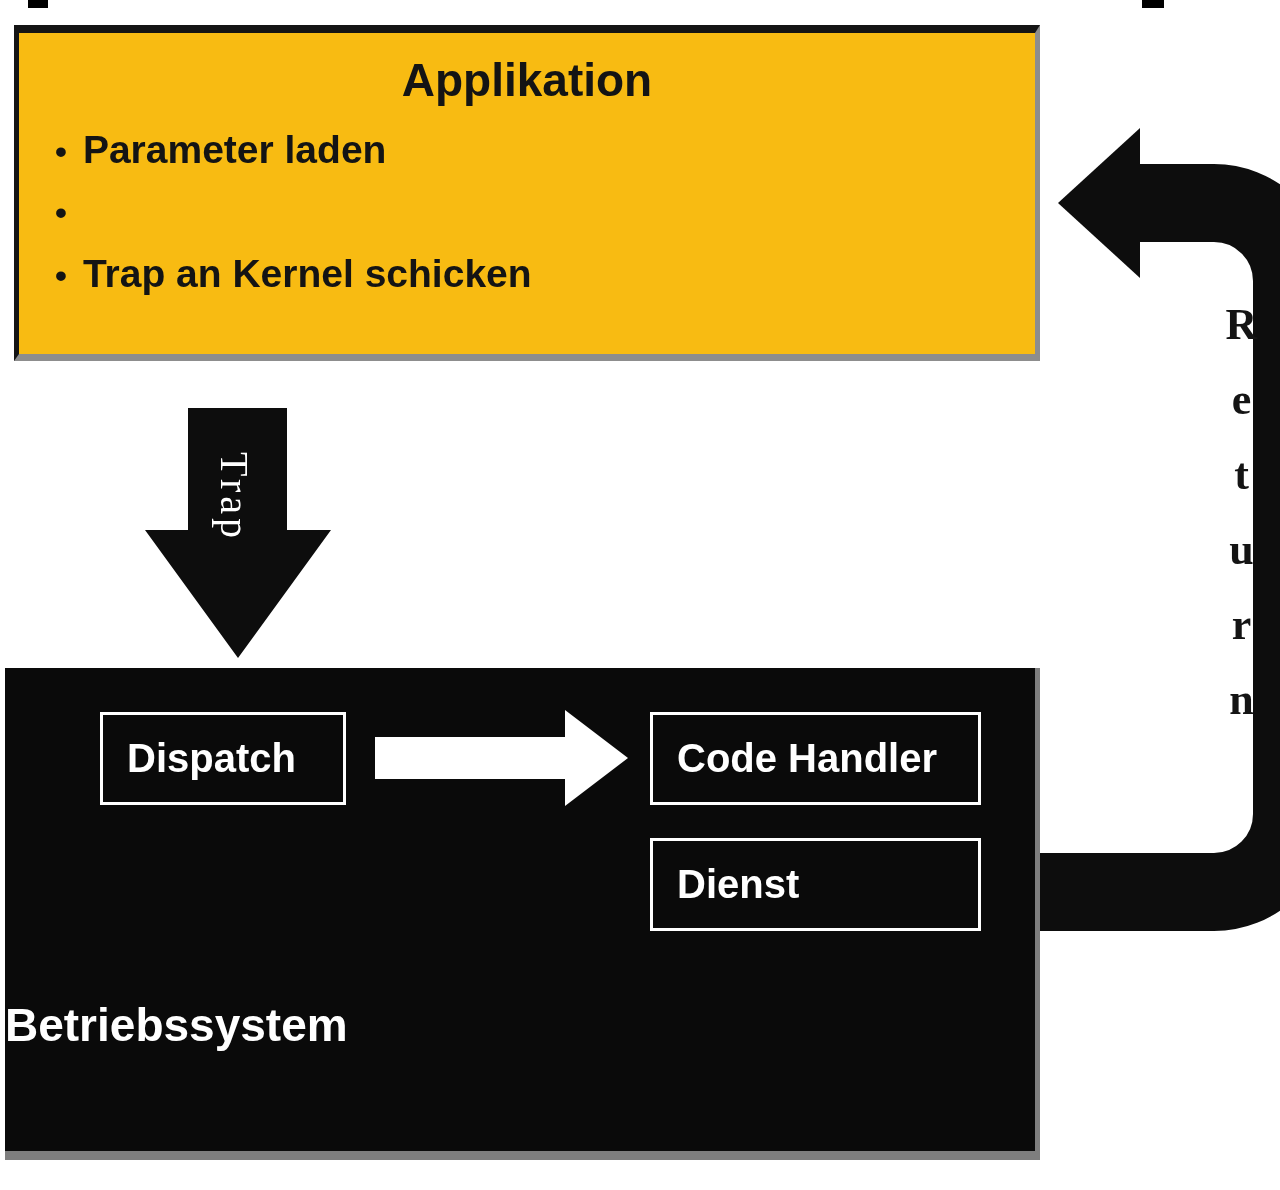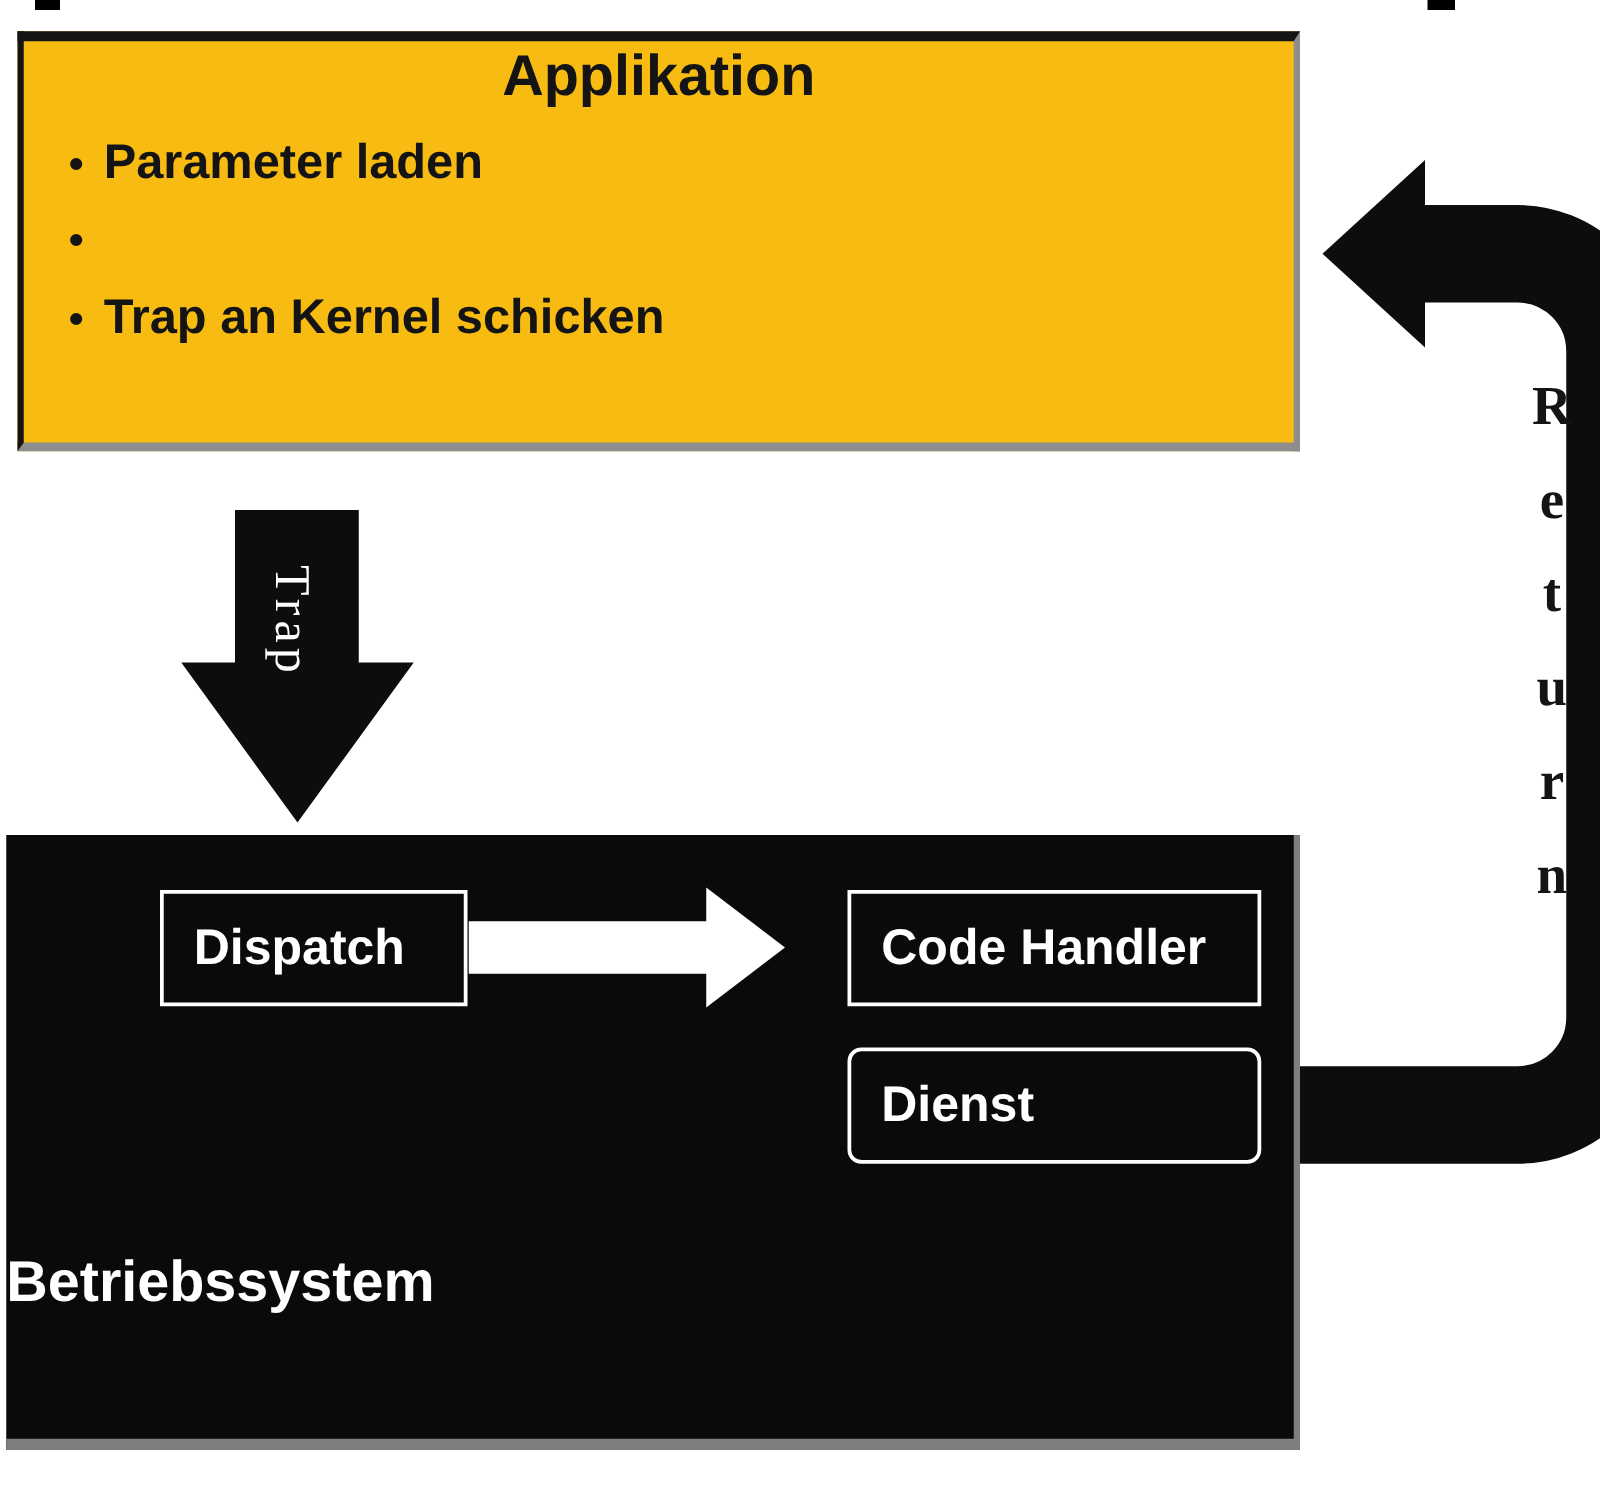--- a/index.html
+++ b/index.html
@@ -23,20 +23,21 @@
     left:14px; top:25px;
     width:1026px; height:336px;
     box-sizing:border-box;
     background: var(--application_bg);
     border-top: 8px solid #141414;
     border-left: 5px solid #141414;
     border-right: 5px solid #8d8d8d;
     border-bottom: 7px solid #8d8d8d;
   }
   .app-title {
+    margin-top: 20px;
     text-align:center;
     font-size: 46px;
     font-weight: 700;
     color: var(--text_dark);
   }
   .bullet-row {
     display:flex;
     align-items:baseline;
     margin-left: 36px;
     margin-top: 22px;
@@ -62,25 +63,24 @@
     box-sizing:border-box;
     border: 3px solid var(--box_border);
     background: transparent;
     display:flex;
     align-items:center;
     padding-left: 24px;
     font-size: 40px;
     font-weight: 700;
     color: var(--text_light);
     white-space: nowrap;
-    margin-left: 28px;
   }
   .dispatch     { left:95px;  top:44px;  width:246px; height:93px; }
   .callhandler  { left:645px; top:44px;  width:331px; height:93px; }
-  .dienst       { left:645px; top:170px; width:331px; height:93px;border-radius:11px; }
+  .dienst       { left:645px; top:170px; width:331px; height:93px; }
   .os-title {
     position:absolute;
     left:0; right:0; top:330px;
     font-size: 46px;
     font-weight: 700;
     color: var(--text_light);
   }
 
   
   .overlay {

